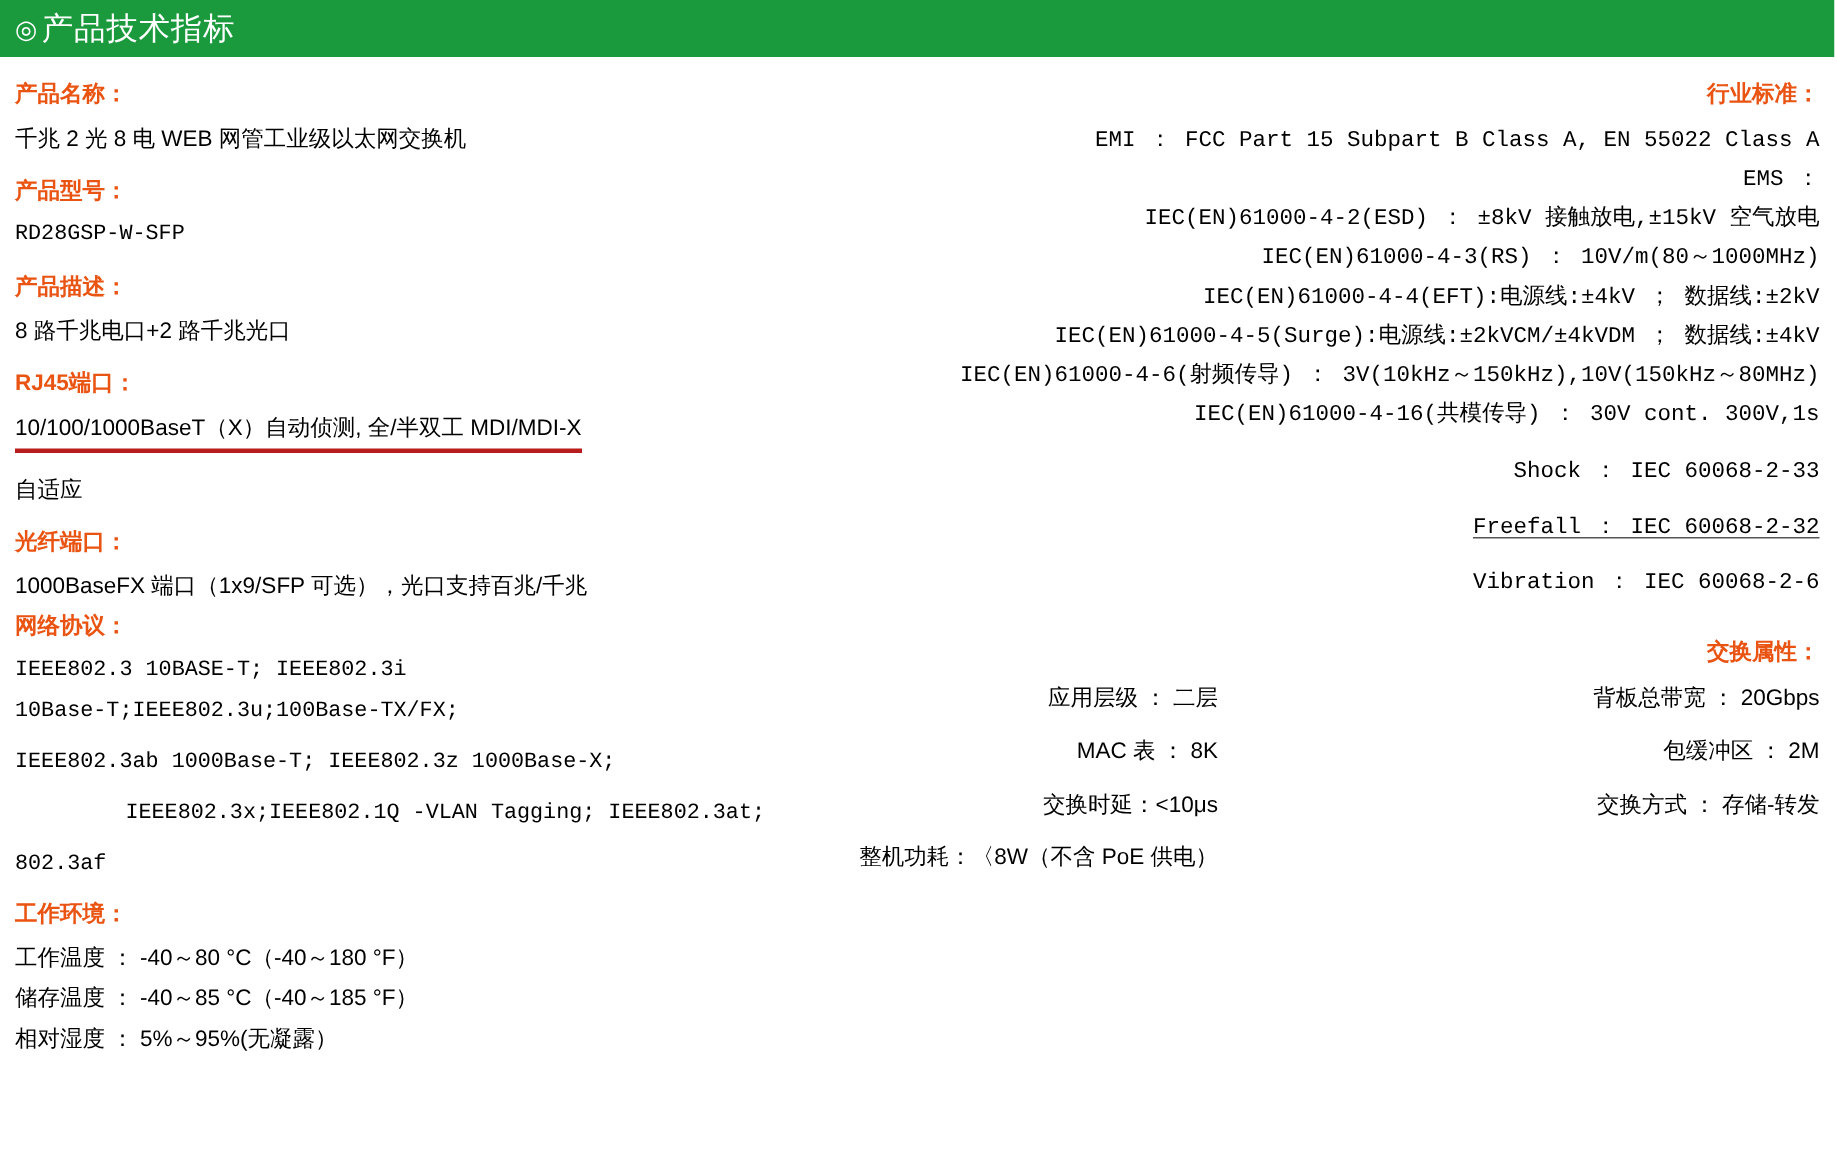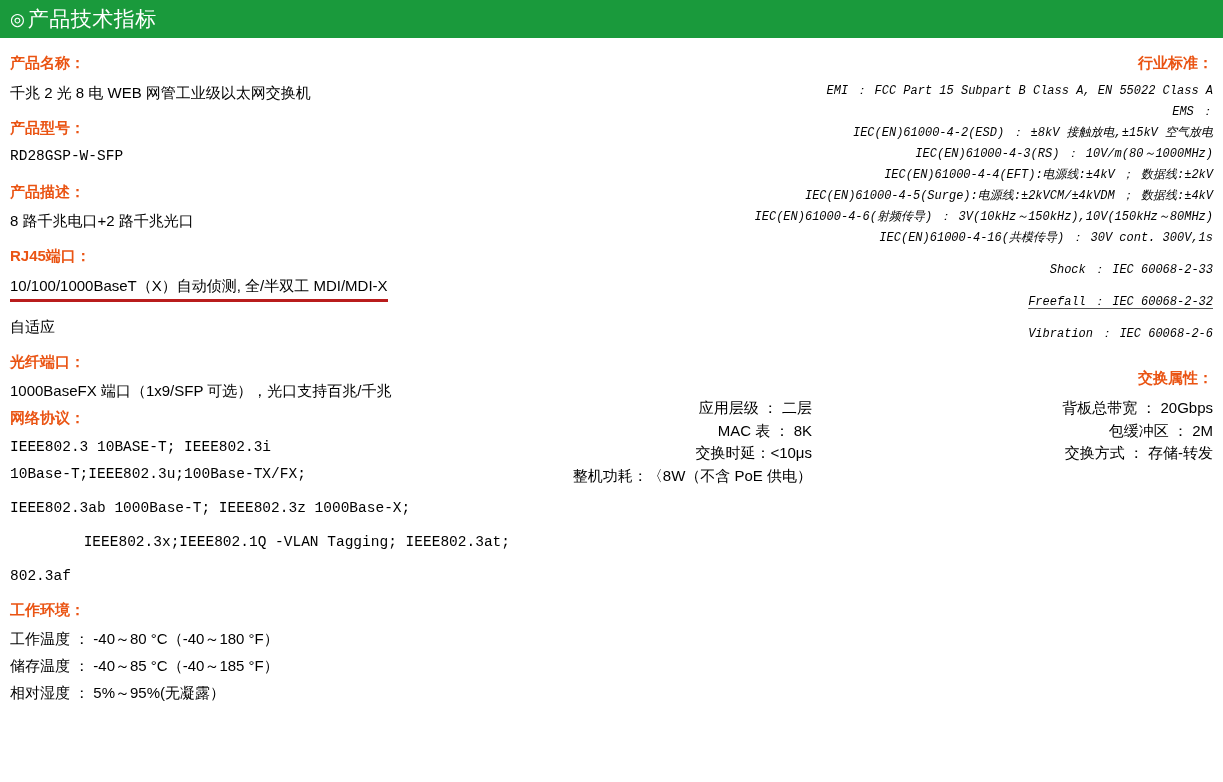--- a/index.html
+++ b/index.html
@@ -71,27 +71,28 @@
     color: #000;
   }
   .line.gap { margin-bottom: 12px; }
   .mono {
     font-family: "Liberation Mono", "DejaVu Sans Mono", monospace;
     font-size: 14.5px;
     line-height: 1.65;
   }
 
   
-  .r-line { font-size: 12px; line-height: 1.75; margin: 0; font-style: italic; }
+  .r-line { font-size: 15px; line-height: 1.75; margin: 0; }
   .r-line-sp { margin-top: 11px; }
 
   
   .attr-grid {
     display: grid;
     grid-template-columns: 272px auto;
+    row-gap: 13px;
     margin-top: 8px;
     font-size: 15px;
   }
   .attr-cell { line-height: 1.5; }
 </style>
 </head>
 <body>
 
 <div class="header-bar">
   <span class="header-bullet">◎</span>

